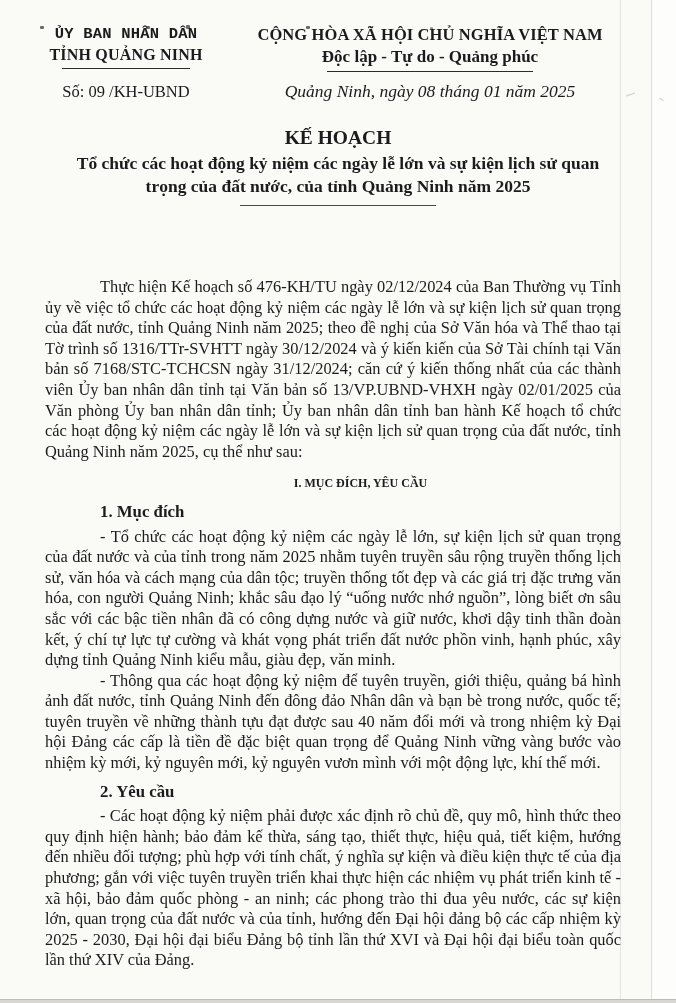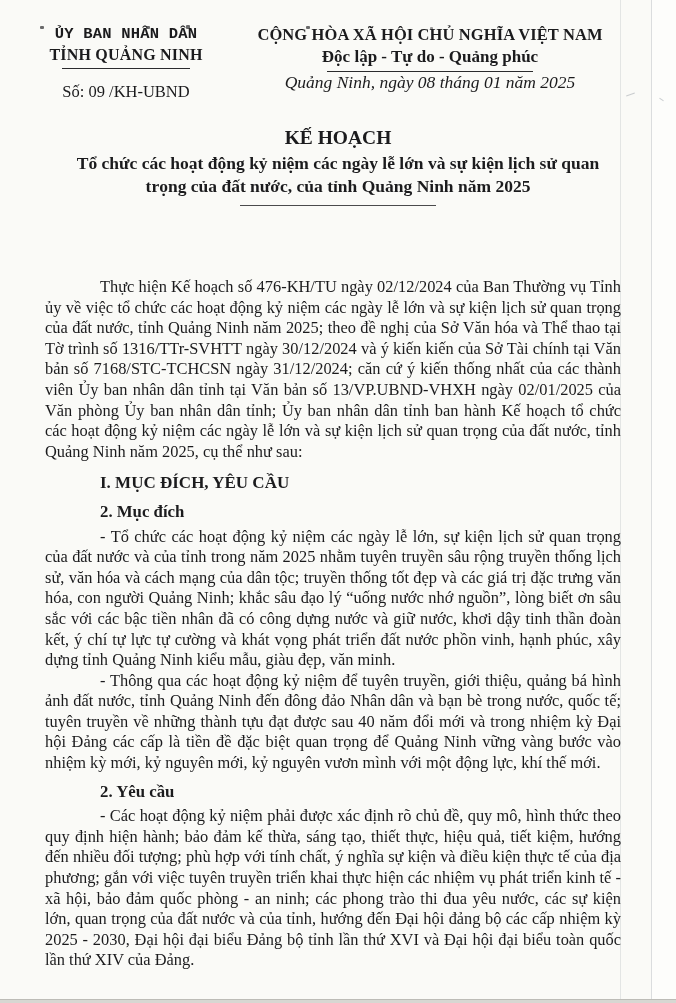--- a/index.html
+++ b/index.html
@@ -20,36 +20,36 @@
   .header-left{width:208px;text-align:center;flex:none;}
   .org-line1{font-weight:bold;font-size:15.5px;line-height:20px;letter-spacing:.2px;font-family:Liberation Mono, monospace;}
   .org-line2{font-weight:bold;font-size:16px;line-height:21px;letter-spacing:.2px;}
   .rule{border:0;border-top:1.4px solid #2b2b2d;margin:3px auto 0;}
   .rule-left{width:128px;}
   .doc-number{font-size:16.5px;margin-top:13px;}
   .header-right{flex:1;text-align:center;}
   .national-title{font-weight:bold;font-size:16.5px;line-height:21px;letter-spacing:.1px;}
   .motto{font-weight:bold;font-size:17px;line-height:22px;margin-top:1px;}
   .rule-right{width:206px;}
-  .place-date{font-style:italic;font-size:17.5px;}
+  .place-date{font-style:italic;font-size:17.5px;margin-top:9px;}
   
   .title-block{position:absolute;left:56px;right:56px;top:126px;text-align:center;}
   .doc-type{font-weight:bold;font-size:19.5px;line-height:24px;}
   .doc-subject{font-weight:bold;font-size:17.5px;line-height:23px;max-width:545px;margin:2px auto 0;}
   .rule-title{width:196px;border-top:1px solid #4a4a4c;margin-top:7px;}
   
   .body-text{
     position:absolute;left:45px;top:222px;width:576px;
     font-size:16.4px;line-height:20.6px;
     text-align:justify;
     margin-top:47px;
   }
   .para{margin:0;text-indent:55px;}
   .para-first{margin-top:8px;}
-  .h-section{font-weight:bold;font-size:17px;text-indent:55px;margin:11px 0 4px;text-align:left;}
+  .h-section{font-weight:bold;font-size:12px;text-indent:55px;margin:11px 0 4px;text-align:center;}
   .h-sub{font-weight:bold;font-size:16.8px;text-indent:55px;margin:8px 0 4px;text-align:left;}
   
   .scan-dot{position:absolute;background:#3a3a3c;opacity:.75;border-radius:1px;}
   .edge-line-a{position:absolute;top:0;bottom:0;left:620px;width:1px;background:#cfd3d6;opacity:.55;}
   .edge-line-b{position:absolute;top:0;bottom:0;left:651px;width:1px;background:#c6cacd;opacity:.6;}
   .edge-right-strip{position:absolute;top:0;bottom:0;right:0;width:24px;background:#fdfdfc;opacity:.7;}
   .edge-bottom{position:absolute;left:0;right:0;bottom:0;height:3px;background:#d8d7d2;border-top:1px solid #bdbcb7;}
   .pencil-mark{position:absolute;background:#9aa0a8;opacity:.5;}
 </style>
 </head>
@@ -87,20 +87,20 @@
 
   <div class="title-block">
     <div class="doc-type">KẾ HOẠCH</div>
     <div class="doc-subject">Tổ chức các hoạt động kỷ niệm các ngày lễ lớn và sự kiện lịch sử quan trọng của đất nước, của tỉnh Quảng Ninh năm 2025</div>
     <div class="rule rule-title"></div>
   </div>
 
   <div class="body-text">
     <p class="para para-first">Thực hiện Kế hoạch số 476-KH/TU ngày 02/12/2024 của Ban Thường vụ Tỉnh ủy về việc tổ chức các hoạt động kỷ niệm các ngày lễ lớn và sự kiện lịch sử quan trọng của đất nước, tỉnh Quảng Ninh năm 2025; theo đề nghị của Sở Văn hóa và Thể thao tại Tờ trình số 1316/TTr-SVHTT ngày 30/12/2024 và ý kiến kiến của Sở Tài chính tại Văn bản số 7168/STC-TCHCSN ngày 31/12/2024; căn cứ ý kiến thống nhất của các thành viên Ủy ban nhân dân tỉnh tại Văn bản số 13/VP.UBND-VHXH ngày 02/01/2025 của Văn phòng Ủy ban nhân dân tỉnh; Ủy ban nhân dân tỉnh ban hành Kế hoạch tổ chức các hoạt động kỷ niệm các ngày lễ lớn và sự kiện lịch sử quan trọng của đất nước, tỉnh Quảng Ninh năm 2025, cụ thể như sau:</p>
     <div class="h-section">I. MỤC ĐÍCH, YÊU CẦU</div>
-    <div class="h-sub">2. Mục đích</div>
+    <div class="h-sub">1. Mục đích</div>
     <p class="para">- Tổ chức các hoạt động kỷ niệm các ngày lễ lớn, sự kiện lịch sử quan trọng của đất nước và của tỉnh trong năm 2025 nhằm tuyên truyền sâu rộng truyền thống lịch sử, văn hóa và cách mạng của dân tộc; truyền thống tốt đẹp và các giá trị đặc trưng văn hóa, con người Quảng Ninh; khắc sâu đạo lý “uống nước nhớ nguồn”, lòng biết ơn sâu sắc với các bậc tiền nhân đã có công dựng nước và giữ nước, khơi dậy tinh thần đoàn kết, ý chí tự lực tự cường và khát vọng phát triển đất nước phồn vinh, hạnh phúc, xây dựng tỉnh Quảng Ninh kiểu mẫu, giàu đẹp, văn minh.</p>
     <p class="para">- Thông qua các hoạt động kỷ niệm để tuyên truyền, giới thiệu, quảng bá hình ảnh đất nước, tỉnh Quảng Ninh đến đông đảo Nhân dân và bạn bè trong nước, quốc tế; tuyên truyền về những thành tựu đạt được sau 40 năm đổi mới và trong nhiệm kỳ Đại hội Đảng các cấp là tiền đề đặc biệt quan trọng để Quảng Ninh vững vàng bước vào nhiệm kỳ mới, kỷ nguyên mới, kỷ nguyên vươn mình với một động lực, khí thế mới.</p>
     <div class="h-sub">2. Yêu cầu</div>
     <p class="para">- Các hoạt động kỷ niệm phải được xác định rõ chủ đề, quy mô, hình thức theo quy định hiện hành; bảo đảm kế thừa, sáng tạo, thiết thực, hiệu quả, tiết kiệm, hướng đến nhiều đối tượng; phù hợp với tính chất, ý nghĩa sự kiện và điều kiện thực tế của địa phương; gắn với việc tuyên truyền triển khai thực hiện các nhiệm vụ phát triển kinh tế - xã hội, bảo đảm quốc phòng - an ninh; các phong trào thi đua yêu nước, các sự kiện lớn, quan trọng của đất nước và của tỉnh, hướng đến Đại hội đảng bộ các cấp nhiệm kỳ 2025 - 2030, Đại hội đại biểu Đảng bộ tỉnh lần thứ XVI và Đại hội đại biểu toàn quốc lần thứ XIV của Đảng.</p>
   </div>
 
 </div>
 
 </body></html>

